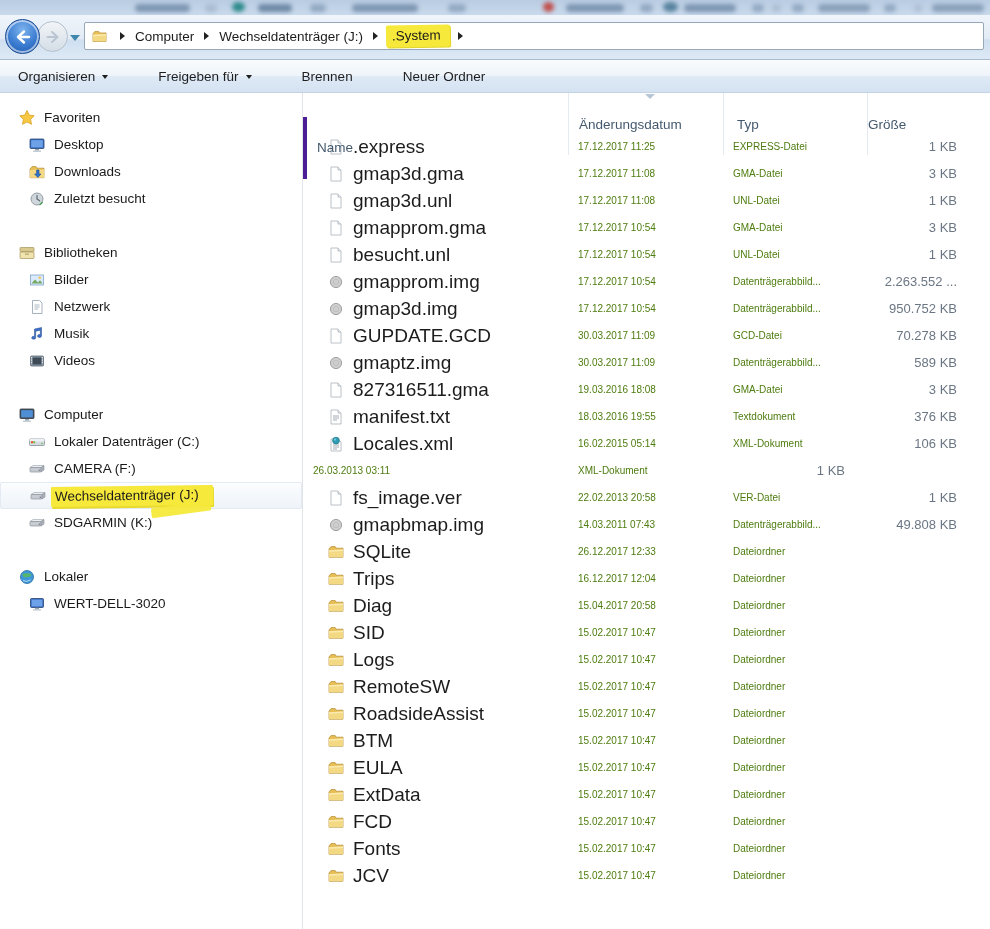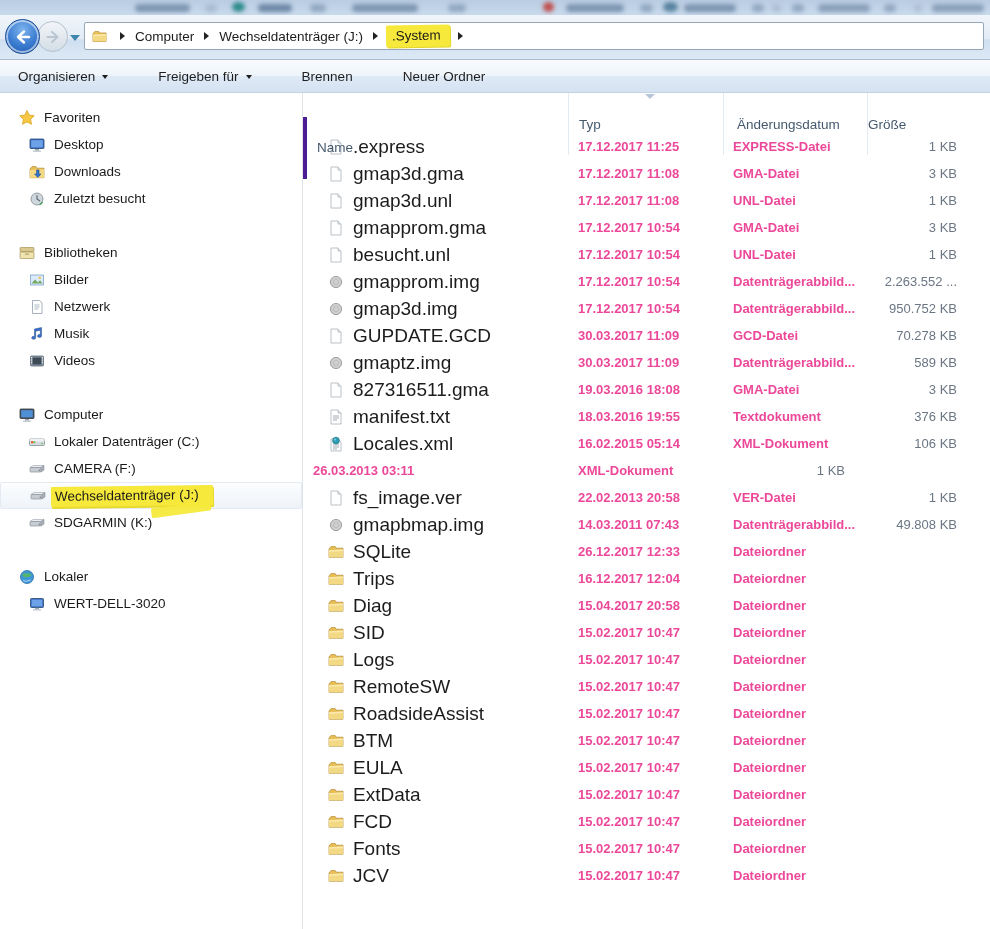--- a/index.html
+++ b/index.html
@@ -71,21 +71,21 @@
   #colheader .hcell:nth-child(3){ padding-left:10px; border-left:1px solid #e4eaf1; }
   #colheader .hcell:nth-child(4){ padding-left:13px; border-left:1px solid #e4eaf1; border-right:1px solid #e4eaf1; }
   #sort-arrow { position:absolute; left:342px; top:1px; width:0; height:0;
                 border-left:5px solid transparent; border-right:5px solid transparent;
                 border-top:5px solid #b7c6d6; }
   #rows { margin-top:8px; }
   .frow { display:grid; grid-template-columns:265px 155px 145px 112px; height:27px; align-items:center; }
   .cell-name { display:flex; align-items:center; padding-left:25px; font-size:19px; color:#1c1c1c;
                white-space:nowrap; overflow:hidden; }
   .cell-name .icn { width:16px; height:16px; margin-right:9px; flex:0 0 auto; display:inline-flex; }
-  .cell-date, .cell-type { font-size:13px; color:#ec4899; padding-left:10px; white-space:nowrap;font-weight:bold; }
+  .cell-date, .cell-type { font-size:10px; color:#4d7c0f; padding-left:10px; white-space:nowrap; }
   .cell-size { font-size:13px; color:#6b7684; text-align:right; padding-right:23px; white-space:nowrap; }
   .icn svg { width:100%; height:100%; }
 </style>
 </head>
 <body>
 
 <div id="stage">
 
   <div id="topstrip">
       <div class="blob" style="left: 135px; width: 55px; background: rgb(126, 150, 178);"></div>
@@ -336,24 +336,24 @@
           <span>WERT-DELL-3020</span>
         </div>
       </div>
     <div id="filearea">
       <div id="colheader">
         <div id="sort-arrow"></div>
       <div class="hcell">
             <span>Name</span>
           </div>
           <div class="hcell">
+            <span>Änderungsdatum</span>
+          </div>
+          <div class="hcell">
             <span>Typ</span>
-          </div>
-          <div class="hcell">
-            <span>Änderungsdatum</span>
           </div>
           <div class="hcell">
             <span>Größe</span>
           </div>
         </div>
       <div id="rows">
           <div class="frow">
             <div class="cell-name">
               <span class="icn">
                 <svg viewBox="0 0 16 16">

